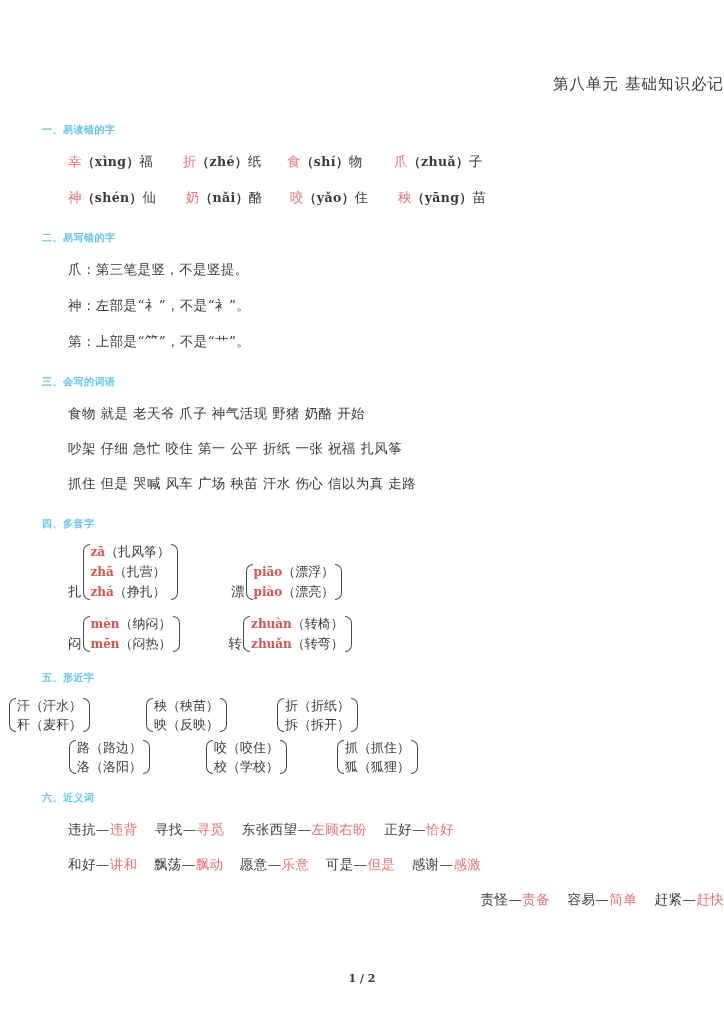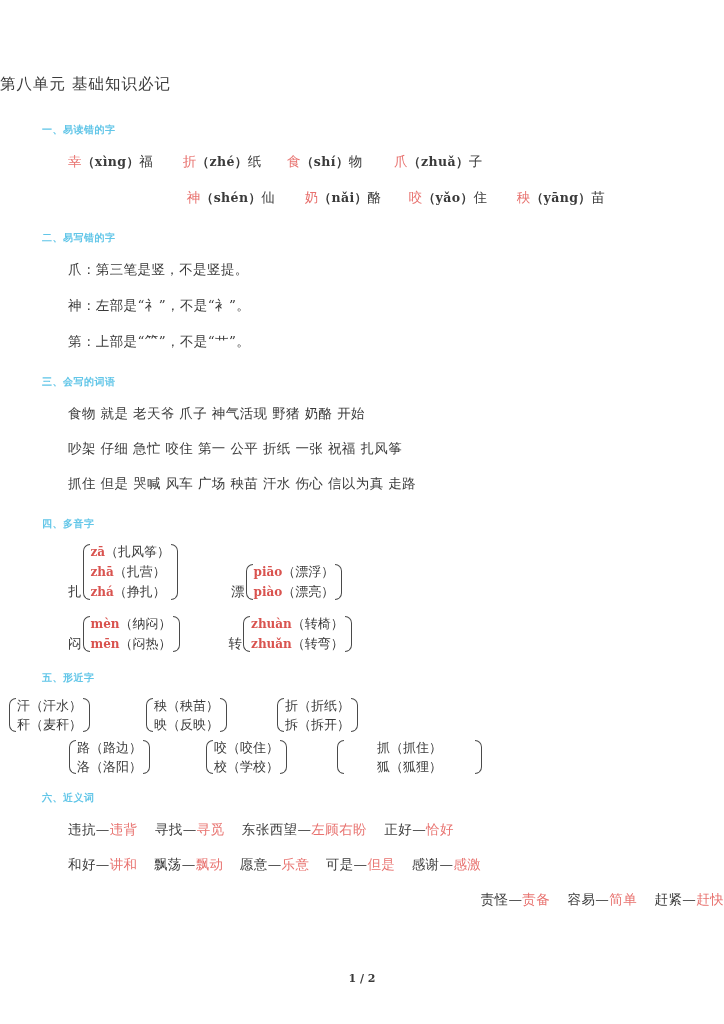--- a/index.html
+++ b/index.html
@@ -15,21 +15,21 @@
     color: #3a3a3a;
     overflow: hidden;
   }
   .page {
     position: absolute;
     inset: 0;
     padding: 0;
   }
 
   .doc-title {
-    text-align: left;
+    text-align: right;
     font-size: 15.5px;
     color: #3c3c3c;
     letter-spacing: 1px;
     margin: 0;
     padding-top: 74px;
     font-weight: 400;
     font-family: "DejaVu Serif", "Liberation Serif", serif;
   }
 
   .section { margin-top: 0; }
@@ -148,21 +148,21 @@
     <div class="sec-heading">一、易读错的字</div>
     <div class="line" style="margin-top:16px;">
       <span class="red">幸</span><span class="pinyin blk">（xìng）</span><span class="blk">福</span>
       <span style="display:inline-block;width:20px"></span>
       <span class="red">折</span><span class="pinyin blk">（zhé）</span><span class="blk">纸</span>
       <span style="display:inline-block;width:16px"></span>
       <span class="red">食</span><span class="pinyin blk">（shí）</span><span class="blk">物</span>
       <span style="display:inline-block;width:22px"></span>
       <span class="red">爪</span><span class="pinyin blk">（zhuǎ）</span><span class="blk">子</span>
     </div>
-    <div class="line" style="margin-top:18px;text-align:center;">
+    <div class="line" style="margin-top:18px;">
       <span class="red">神</span><span class="pinyin blk">（shén）</span><span class="blk">仙</span>
       <span style="display:inline-block;width:20px"></span>
       <span class="red">奶</span><span class="pinyin blk">（nǎi）</span><span class="blk">酪</span>
       <span style="display:inline-block;width:18px"></span>
       <span class="red">咬</span><span class="pinyin blk">（yǎo）</span><span class="blk">住</span>
       <span style="display:inline-block;width:20px"></span>
       <span class="red">秧</span><span class="pinyin blk">（yāng）</span><span class="blk">苗</span>
     </div>
   </div>
 
@@ -269,21 +269,21 @@
         <span class="brace-right"></span>
       </div>
       <div class="brace-group" style="margin-left:54px;">
         <span class="brace"></span>
         <span class="entries">
           <span class="xj-entry">咬（咬住）</span>
           <span class="xj-entry">校（学校）</span>
         </span>
         <span class="brace-right"></span>
       </div>
-      <div class="brace-group" style="margin-left:48px;gap:32px;">
+      <div class="brace-group" style="margin-left:48px;">
         <span class="brace"></span>
         <span class="entries">
           <span class="xj-entry">抓（抓住）</span>
           <span class="xj-entry">狐（狐狸）</span>
         </span>
         <span class="brace-right"></span>
       </div>
     </div>
   </div>
 

